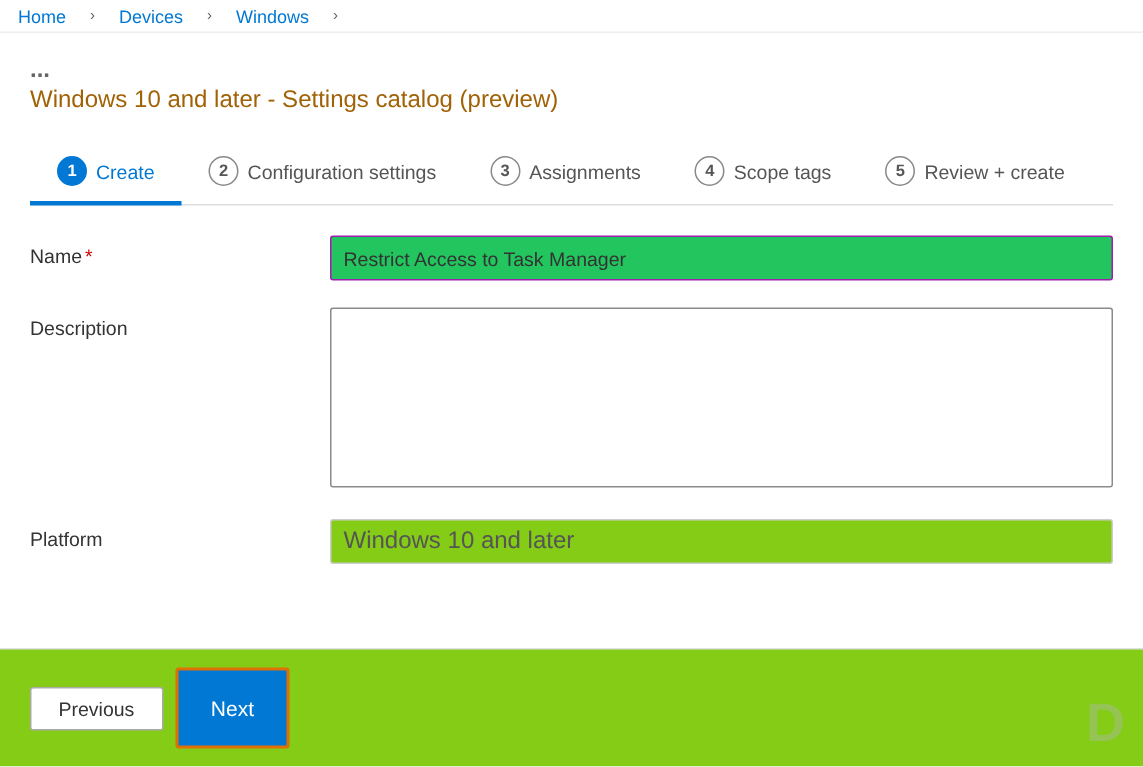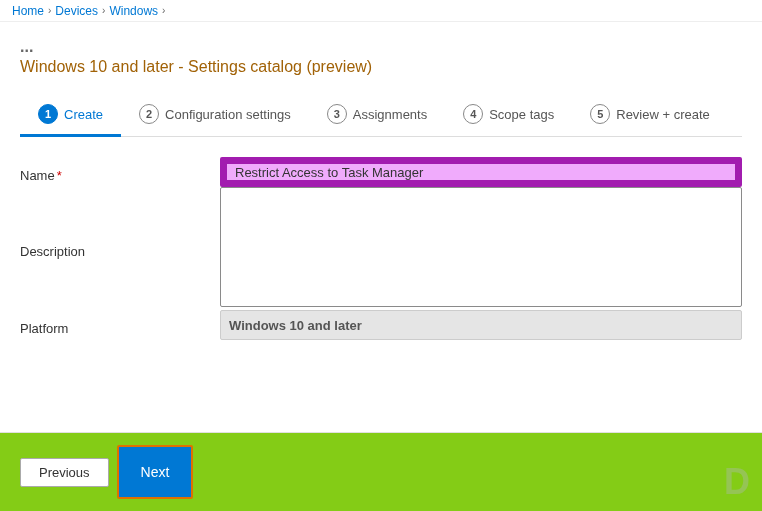--- a/index.html
+++ b/index.html
@@ -14,21 +14,21 @@
       position: relative;
     }
 
     
     .top-nav {
       background: #fff;
       border-bottom: 1px solid #eee;
       padding: 3px 12px;
       display: flex;
       align-items: center;
-      gap: 4px;
+      gap: 16px;
       font-size: 12px;
       height: 22px;
     }
     .top-nav a {
       color: #0078d4;
       text-decoration: none;
       cursor: pointer;
     }
     .top-nav .chevron {
       color: #666;
@@ -105,71 +105,71 @@
     .wizard-tab.active .tab-number {
       border-color: #0078d4;
     }
 
     
     .form-area {
       padding: 20px 0 0 0;
     }
     .form-row {
       display: flex;
-      align-items: center;
+      align-items: flex-start;
+      margin-bottom: 18px;
     }
     .form-label {
       width: 200px;
       min-width: 200px;
       font-size: 13px;
       color: #333;
       padding-top: 6px;
     }
     .form-label .required {
       color: #c00;
       margin-left: 2px;
     }
     .form-control-wrap {
       flex: 1;
     }
     .form-input {
       width: 100%;
       height: 30px;
-      border: 7px solid #a21caf;
+      border: 1px solid #a21caf;
       padding: 4px 8px;
       font-size: 13px;
       color: #333;
       outline: none;
-      background: #f0abfc;
+      background: #22c55e;
       border-radius: 2px;
     }
     .form-textarea {
       width: 100%;
       height: 120px;
       border: 1px solid #8a8a8a;
       padding: 6px 8px;
       font-size: 13px;
       color: #333;
       outline: none;
       background: #fff;
       resize: none;
       border-radius: 2px;
     }
     .form-readonly {
       width: 100%;
       height: 30px;
       border: 1px solid #ccc;
       padding: 4px 8px;
-      font-size: 13px;
+      font-size: 16px;
       color: #555;
-      background: #e5e5e5;
-      display: flex;
-      align-items: center;
-      border-radius: 2px;
-      font-weight: bold;
+      background: #84cc16;
+      display: flex;
+      align-items: center;
+      border-radius: 2px;
     }
 
     
     .footer {
       position: absolute;
       bottom: 0;
       left: 0;
       right: 0;
       padding: 12px 20px;
       border-top: 1px solid #e0e0e0;

